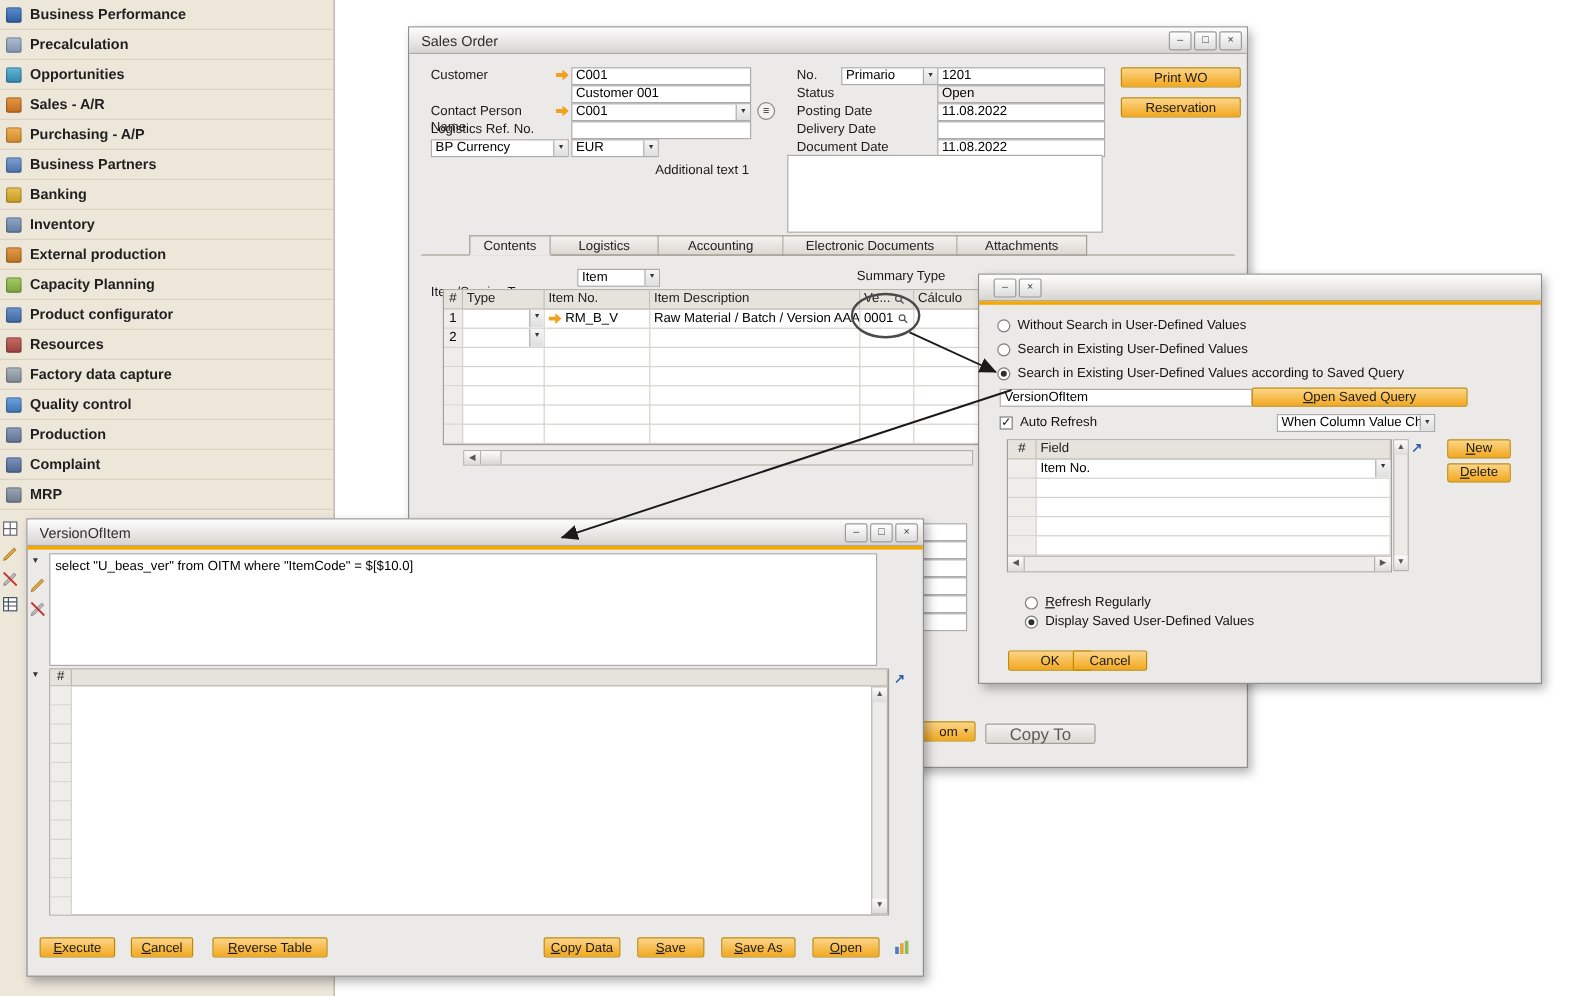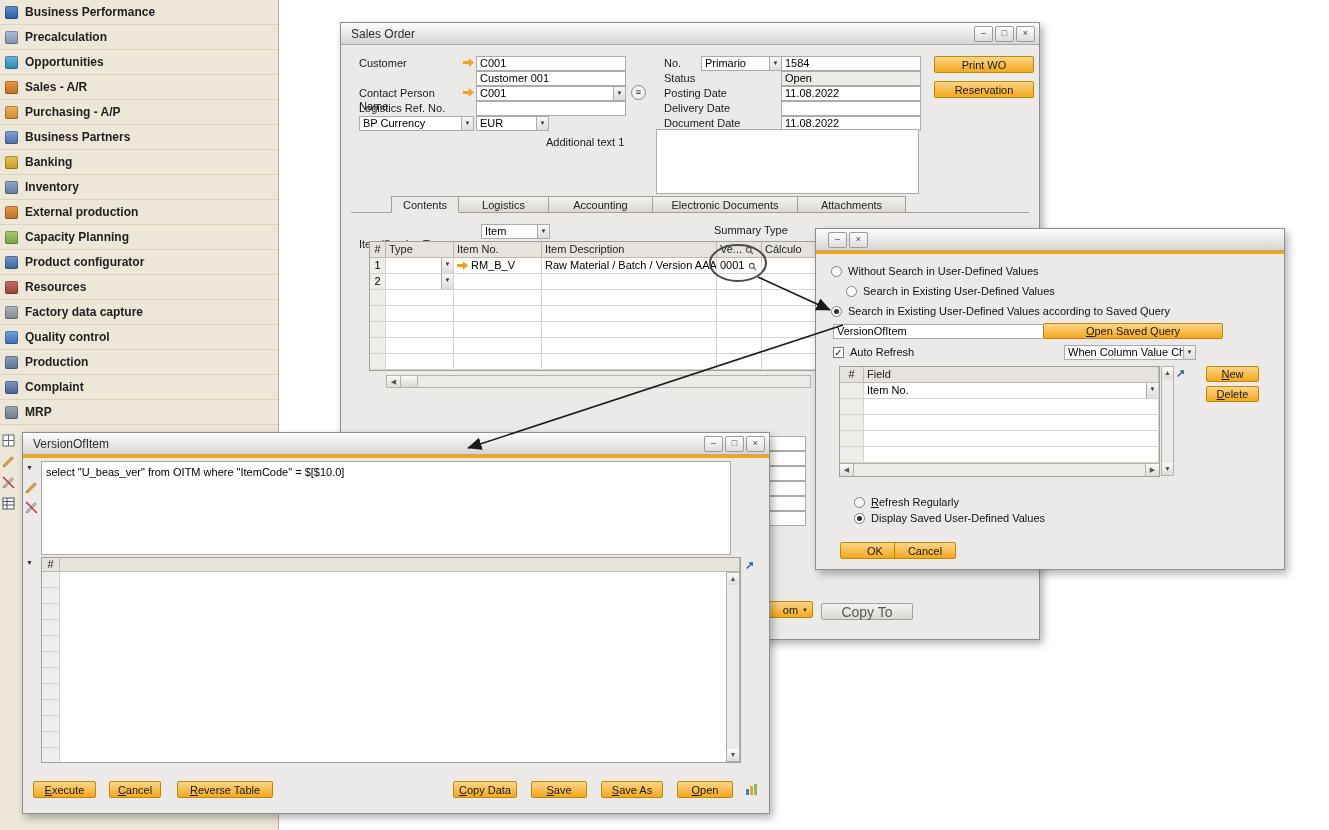--- a/index.html
+++ b/index.html
@@ -178,21 +178,21 @@
     <span class="lbl" style="left:290px; top:62px; width:13px; height:13px; border:1px solid #8a8a8a; border-radius:50%; text-align:center; line-height:12px; font-size:9px; background:#F2F1EE;">≡</span>
 
     <span class="lbl" style="left:18px; top:79px;">Logistics Ref. No.</span>
     <div class="fld" style="left:135px; top:78px; width:145px;"><span></span></div>
 
     <div class="fld" style="left:18px; top:93px; width:110px;"><span>BP Currency</span><span class="dd">▼</span></div>
     <div class="fld" style="left:135px; top:93px; width:68px;"><span>EUR</span><span class="dd">▼</span></div>
 
     <span class="lbl" style="left:323px; top:34px;">No.</span>
     <div class="fld" style="left:360px; top:33px; width:76px;"><span>Primario</span><span class="dd">▼</span></div>
-    <div class="fld" style="left:440px; top:33px; width:135px;"><span>1584</span></div>
+    <div class="fld" style="left:440px; top:33px; width:135px;"><span>1201</span></div>
 
     <span class="lbl" style="left:323px; top:49px;">Status</span>
     <div class="fld ro" style="left:440px; top:48px; width:135px;"><span>Open</span></div>
 
     <span class="lbl" style="left:323px; top:64px;">Posting Date</span>
     <div class="fld" style="left:440px; top:63px; width:135px;"><span>11.08.2022</span></div>
 
     <span class="lbl" style="left:323px; top:79px;">Delivery Date</span>
     <div class="fld" style="left:440px; top:78px; width:135px;"><span></span></div>
 
@@ -336,21 +336,21 @@
     <div class="tbar">
       <span class="wbtn">–</span>
       <span class="wbtn">×</span>
     </div>
     <div class="goldline"></div>
 
     <div class="optrow" style="left:15px; top:36px;">
         <span class="radio"></span>
         <span>Without Search in User-Defined Values</span>
       </div>
-    <div class="optrow" style="left:15px; top:56px;margin-left:15px;">
+    <div class="optrow" style="left:15px; top:56px;">
         <span class="radio"></span>
         <span>Search in Existing User-Defined Values</span>
       </div>
     <div class="optrow" style="left:15px; top:76px;">
         <span class="radio sel"></span>
         <span>Search in Existing User-Defined Values according to Saved Query</span>
       </div>
 
     <div class="fld" style="left:17px; top:95px; width:206px;"><span>VersionOfItem</span></div>
     <div class="bgold" style="left:227px; top:94px; width:180px; height:16px;">

